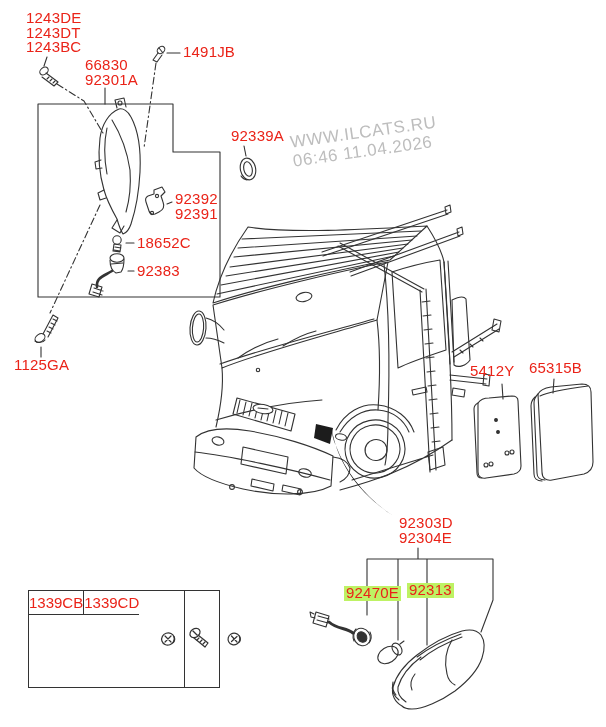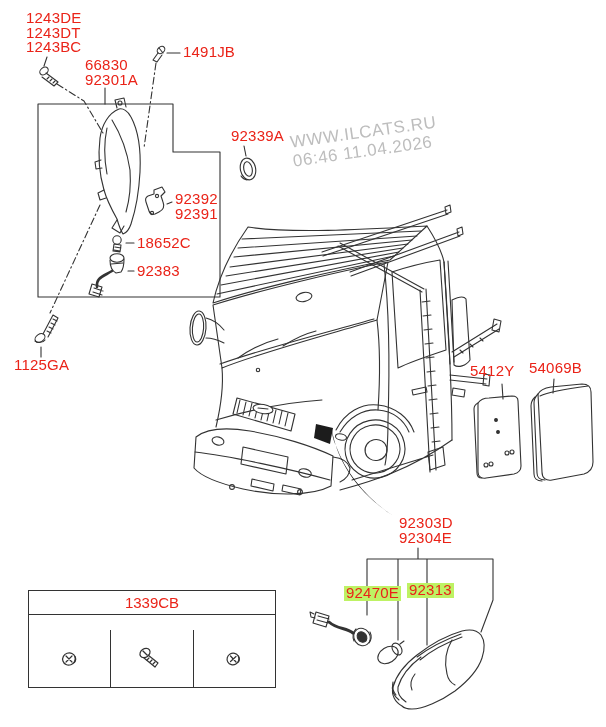--- a/index.html
+++ b/index.html
@@ -12,22 +12,22 @@
     position:absolute;color:#ea2318;font-size:15px;line-height:14.6px;
     letter-spacing:.2px;white-space:nowrap;cursor:pointer;
   }
   .callout.bgwhite{background:#bef264;padding:0 2px;}
   .watermark{
     position:absolute;left:289px;top:133px;color:#bdbdbd;font-size:17px;
     line-height:19px;letter-spacing:.6px;transform:rotate(-8deg);
     transform-origin:left top;white-space:nowrap;
   }
   .ftable{
-    position:absolute;left:28px;top:590px;width:248px;height:98px;
-    border:1.2px solid #333;display:flex;flex-direction:column;box-sizing:border-box;gap:15px;
+    position:absolute;left:28px;top:590px;width:192px;height:98px;
+    border:1.2px solid #333;display:flex;flex-direction:row;box-sizing:border-box;gap:15px;
   }
   .ftable .hrow{display:flex;height:23px;border-bottom:1.2px solid #333;}
   .ftable .crow{display:flex;flex:1;}
   .ftable .hcell{
     flex:1;display:flex;align-items:center;justify-content:center;
     color:#ea2318;font-size:15px;border-right:1.2px solid #333;cursor:pointer;
   }
   .ftable .ccell{
     flex:1;display:flex;align-items:center;justify-content:center;
     border-right:1.2px solid #333;
@@ -255,39 +255,40 @@
   </div>
 
   <div class="callout" style="left:137px;top:236px">18652C</div>
 
   <div class="callout" style="left:137px;top:264px">92383</div>
 
   <div class="callout" style="left:14px;top:358px">1125GA</div>
 
   <div class="callout" style="left:470px;top:364px">5412Y</div>
 
-  <div class="callout" style="left:529px;top:361px">54069B</div>
+  <div class="callout" style="left:529px;top:361px">65315B</div>
 
   <div class="callout" style="left:399px;top:516px">
     <div>92303D</div>
     <div>92304E</div>
   </div>
 
   <div class="callout bgwhite" style="left:344px;top:586px">92470E</div>
 
   <div class="callout bgwhite" style="left:407px;top:583px">92313</div>
 
   <div class="watermark">
     <div>WWW.ILCATS.RU</div>
     <div>06:46 11.04.2026</div>
   </div>
 
   <div class="ftable">
     <div class="hrow">
       <div class="hcell">1339CB</div>
+      <div class="hcell">1339CD</div>
     </div>
     <div class="crow">
       <div class="ccell">
         <svg width="30" height="28" viewBox="0 0 30 28" fill="none" stroke="#333" stroke-width="1.2" stroke-linecap="round">
           <ellipse cx="14" cy="14" rx="6.4" ry="6" transform="rotate(-18 14 14)"></ellipse>
           <path d="M11,11 L17,17 M17,11 L11,17"></path>
           <path d="M20,11.5 a6.5,6 0 0 1 -0.5,6"></path>
         </svg>
       </div>
       <div class="ccell">

